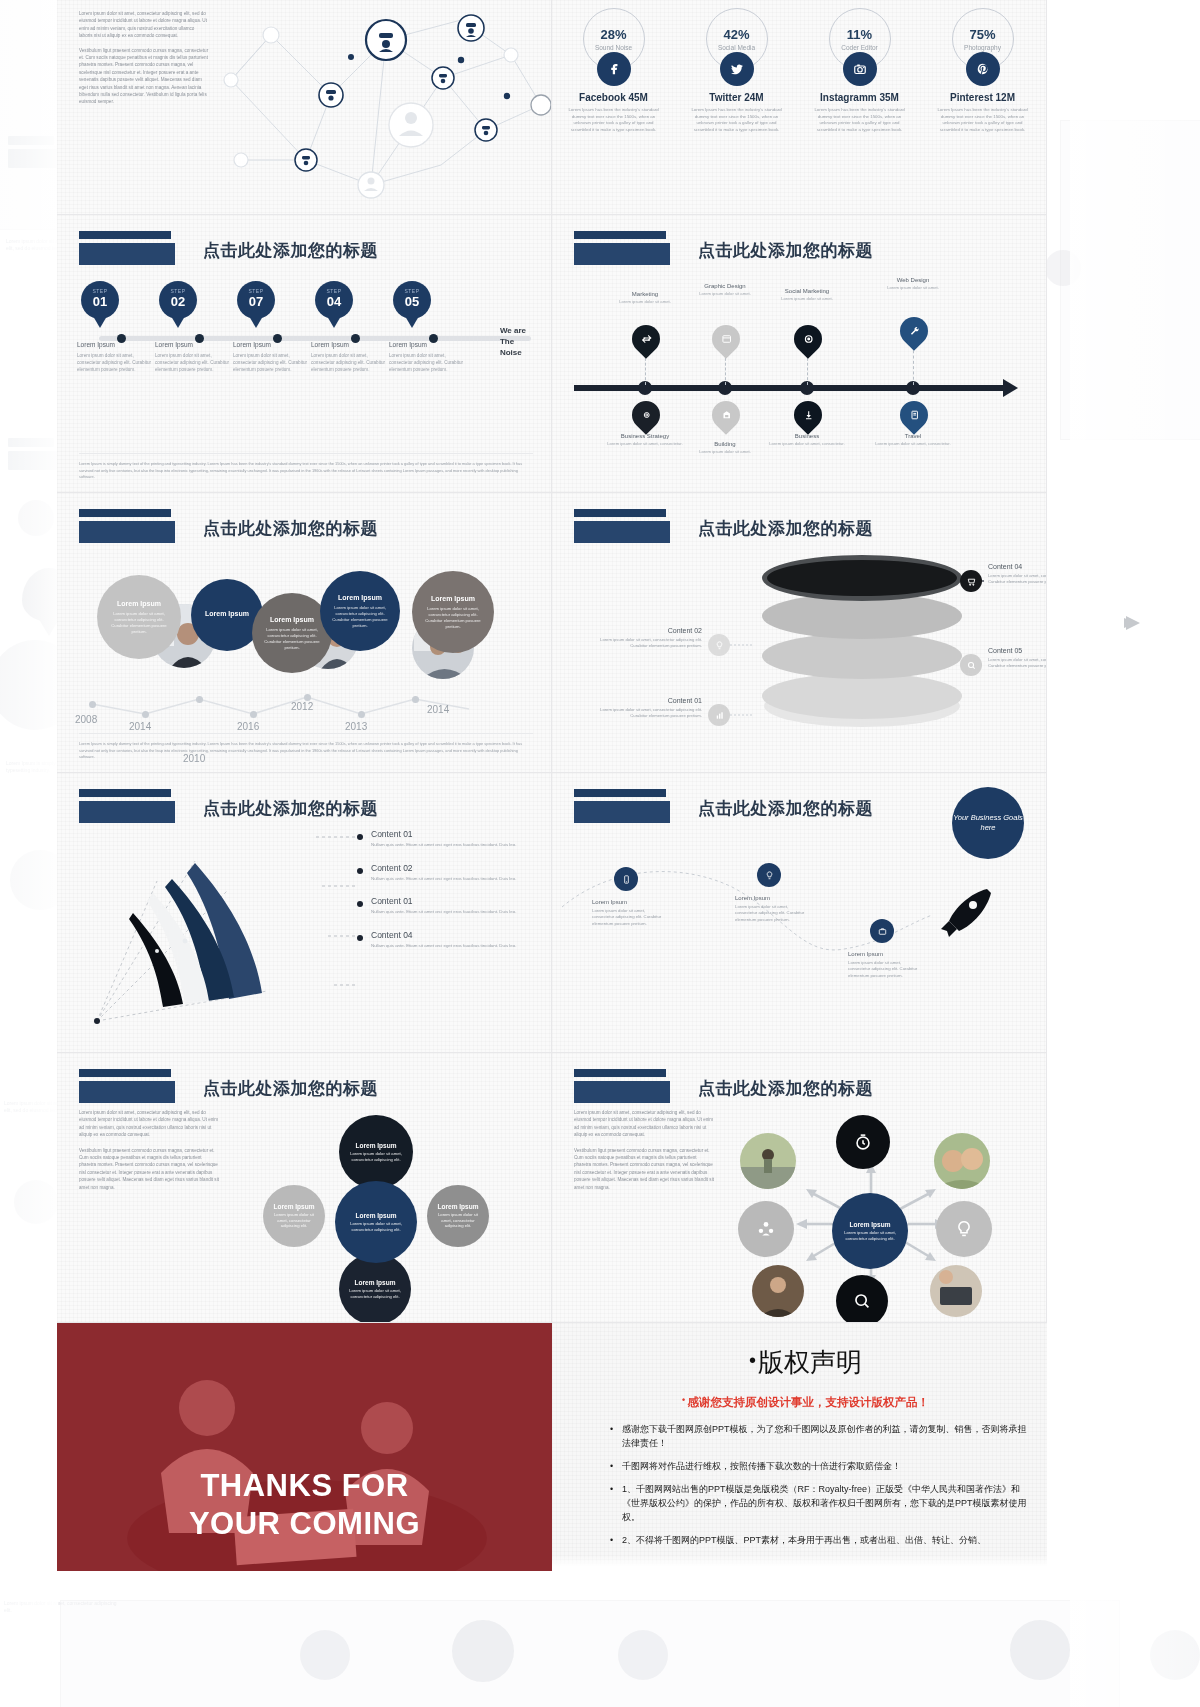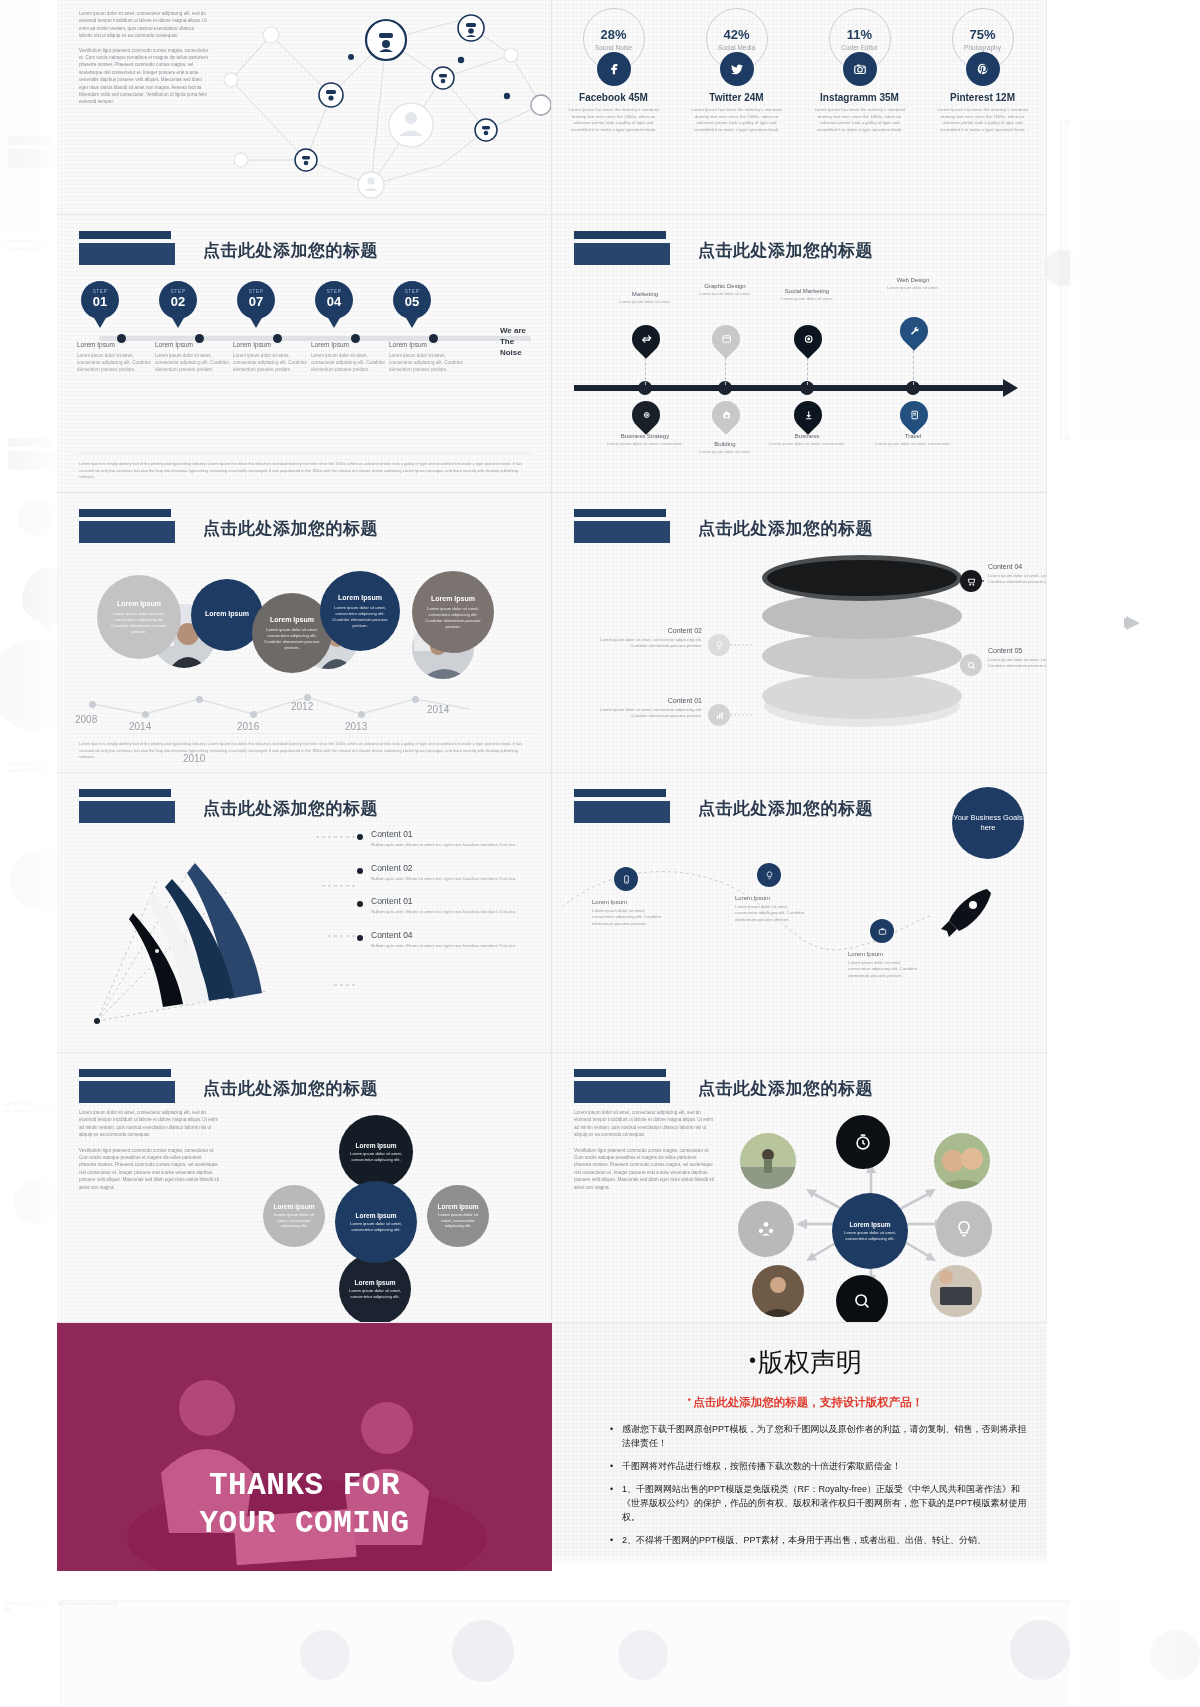--- a/index.html
+++ b/index.html
@@ -149,35 +149,35 @@
 
   
   .rk{position:absolute;left:0;top:54px;width:495px;height:210px;}
   .rk-ic{position:absolute;width:24px;height:24px;border-radius:50%;background:#1d3b63;
     display:flex;align-items:center;justify-content:center;}
   .rk-box{position:absolute;width:74px;}
   .rk-box h5{font-size:6px;color:#5d656f;font-weight:normal;margin-bottom:3px;}
   .rk-box p{font-size:4.3px;line-height:6.4px;color:#9aa0a8;}
   .goal{position:absolute;right:22px;top:14px;width:72px;height:72px;border-radius:50%;
     background:#1d3b63;color:#fff;display:flex;align-items:center;justify-content:center;
-    text-align:center;font-size:7.5px;line-height:10px;}
+    text-align:center;font-size:7.5px;line-height:10px;font-style:italic;}
 
   
   .hub-text{position:absolute;left:22px;top:56px;width:140px;}
   .hub-text p{font-size:4.6px;line-height:7.4px;color:#8b9199;margin-bottom:8px;}
   .hub{position:absolute;right:10px;top:44px;width:330px;height:220px;}
   .hub-c{position:absolute;border-radius:50%;display:flex;flex-direction:column;
     align-items:center;justify-content:center;text-align:center;color:#fff;padding:0 8px;}
   .hub-c h5{font-size:6.5px;font-weight:bold;}
   .hub-c p{font-size:4.2px;line-height:5.8px;opacity:.9;margin-top:2px;}
   .hub-ph{position:absolute;border-radius:50%;overflow:hidden;}
   .hub-ic{position:absolute;border-radius:50%;display:flex;align-items:center;justify-content:center;}
 
   
-  .thanks{position:relative;width:495px;height:248px;background:#be185d;overflow:hidden;font-family:Liberation Mono, monospace;}
+  .thanks{position:relative;width:495px;height:248px;background:#b91c1c;overflow:hidden;}
   .thanks-img{position:absolute;inset:0;opacity:.35;}
   .thanks-txt{position:absolute;left:0;right:0;bottom:28px;text-align:center;
     color:#fff;font-size:31px;font-weight:bold;line-height:38px;letter-spacing:.5px;}
 
   
   .copy{position:relative;width:495px;height:248px;background:#f7f7f7;padding:22px 18px 0 30px;
     background-image:
       linear-gradient(rgba(0,0,0,.018) 1px,transparent 1px),
       linear-gradient(90deg,rgba(0,0,0,.018) 1px,transparent 1px);
     background-size:4px 4px;overflow:hidden;}
@@ -984,21 +984,21 @@
     </svg>
     <div class="thanks-txt">
       <div>THANKS FOR</div>
       <div>YOUR COMING</div>
     </div>
   </div>
 
   <div class="copy">
     <h2>版权声明</h2>
     <div class="red">
-      <span style="font-size:9px;vertical-align:3px;">•&nbsp;</span><span>点击此处添加您的标题，支持设计版权产品！</span>
+      <span style="font-size:9px;vertical-align:3px;">•&nbsp;</span><span>感谢您支持原创设计事业，支持设计版权产品！</span>
     </div>
     <ul>
       <li>感谢您下载千图网原创PPT模板，为了您和千图网以及原创作者的利益，请勿复制、销售，否则将承担法律责任！</li>
       <li>千图网将对作品进行维权，按照传播下载次数的十倍进行索取赔偿金！</li>
       <li>1、千图网网站出售的PPT模版是免版税类（RF：Royalty-free）正版受《中华人民共和国著作法》和《世界版权公约》的保护，作品的所有权、版权和著作权归千图网所有，您下载的是PPT模版素材使用权。</li>
       <li>2、不得将千图网的PPT模版、PPT素材，本身用于再出售，或者出租、出借、转让、分销、</li>
     </ul>
     <div class="cut"></div>
   </div>
 </div>

